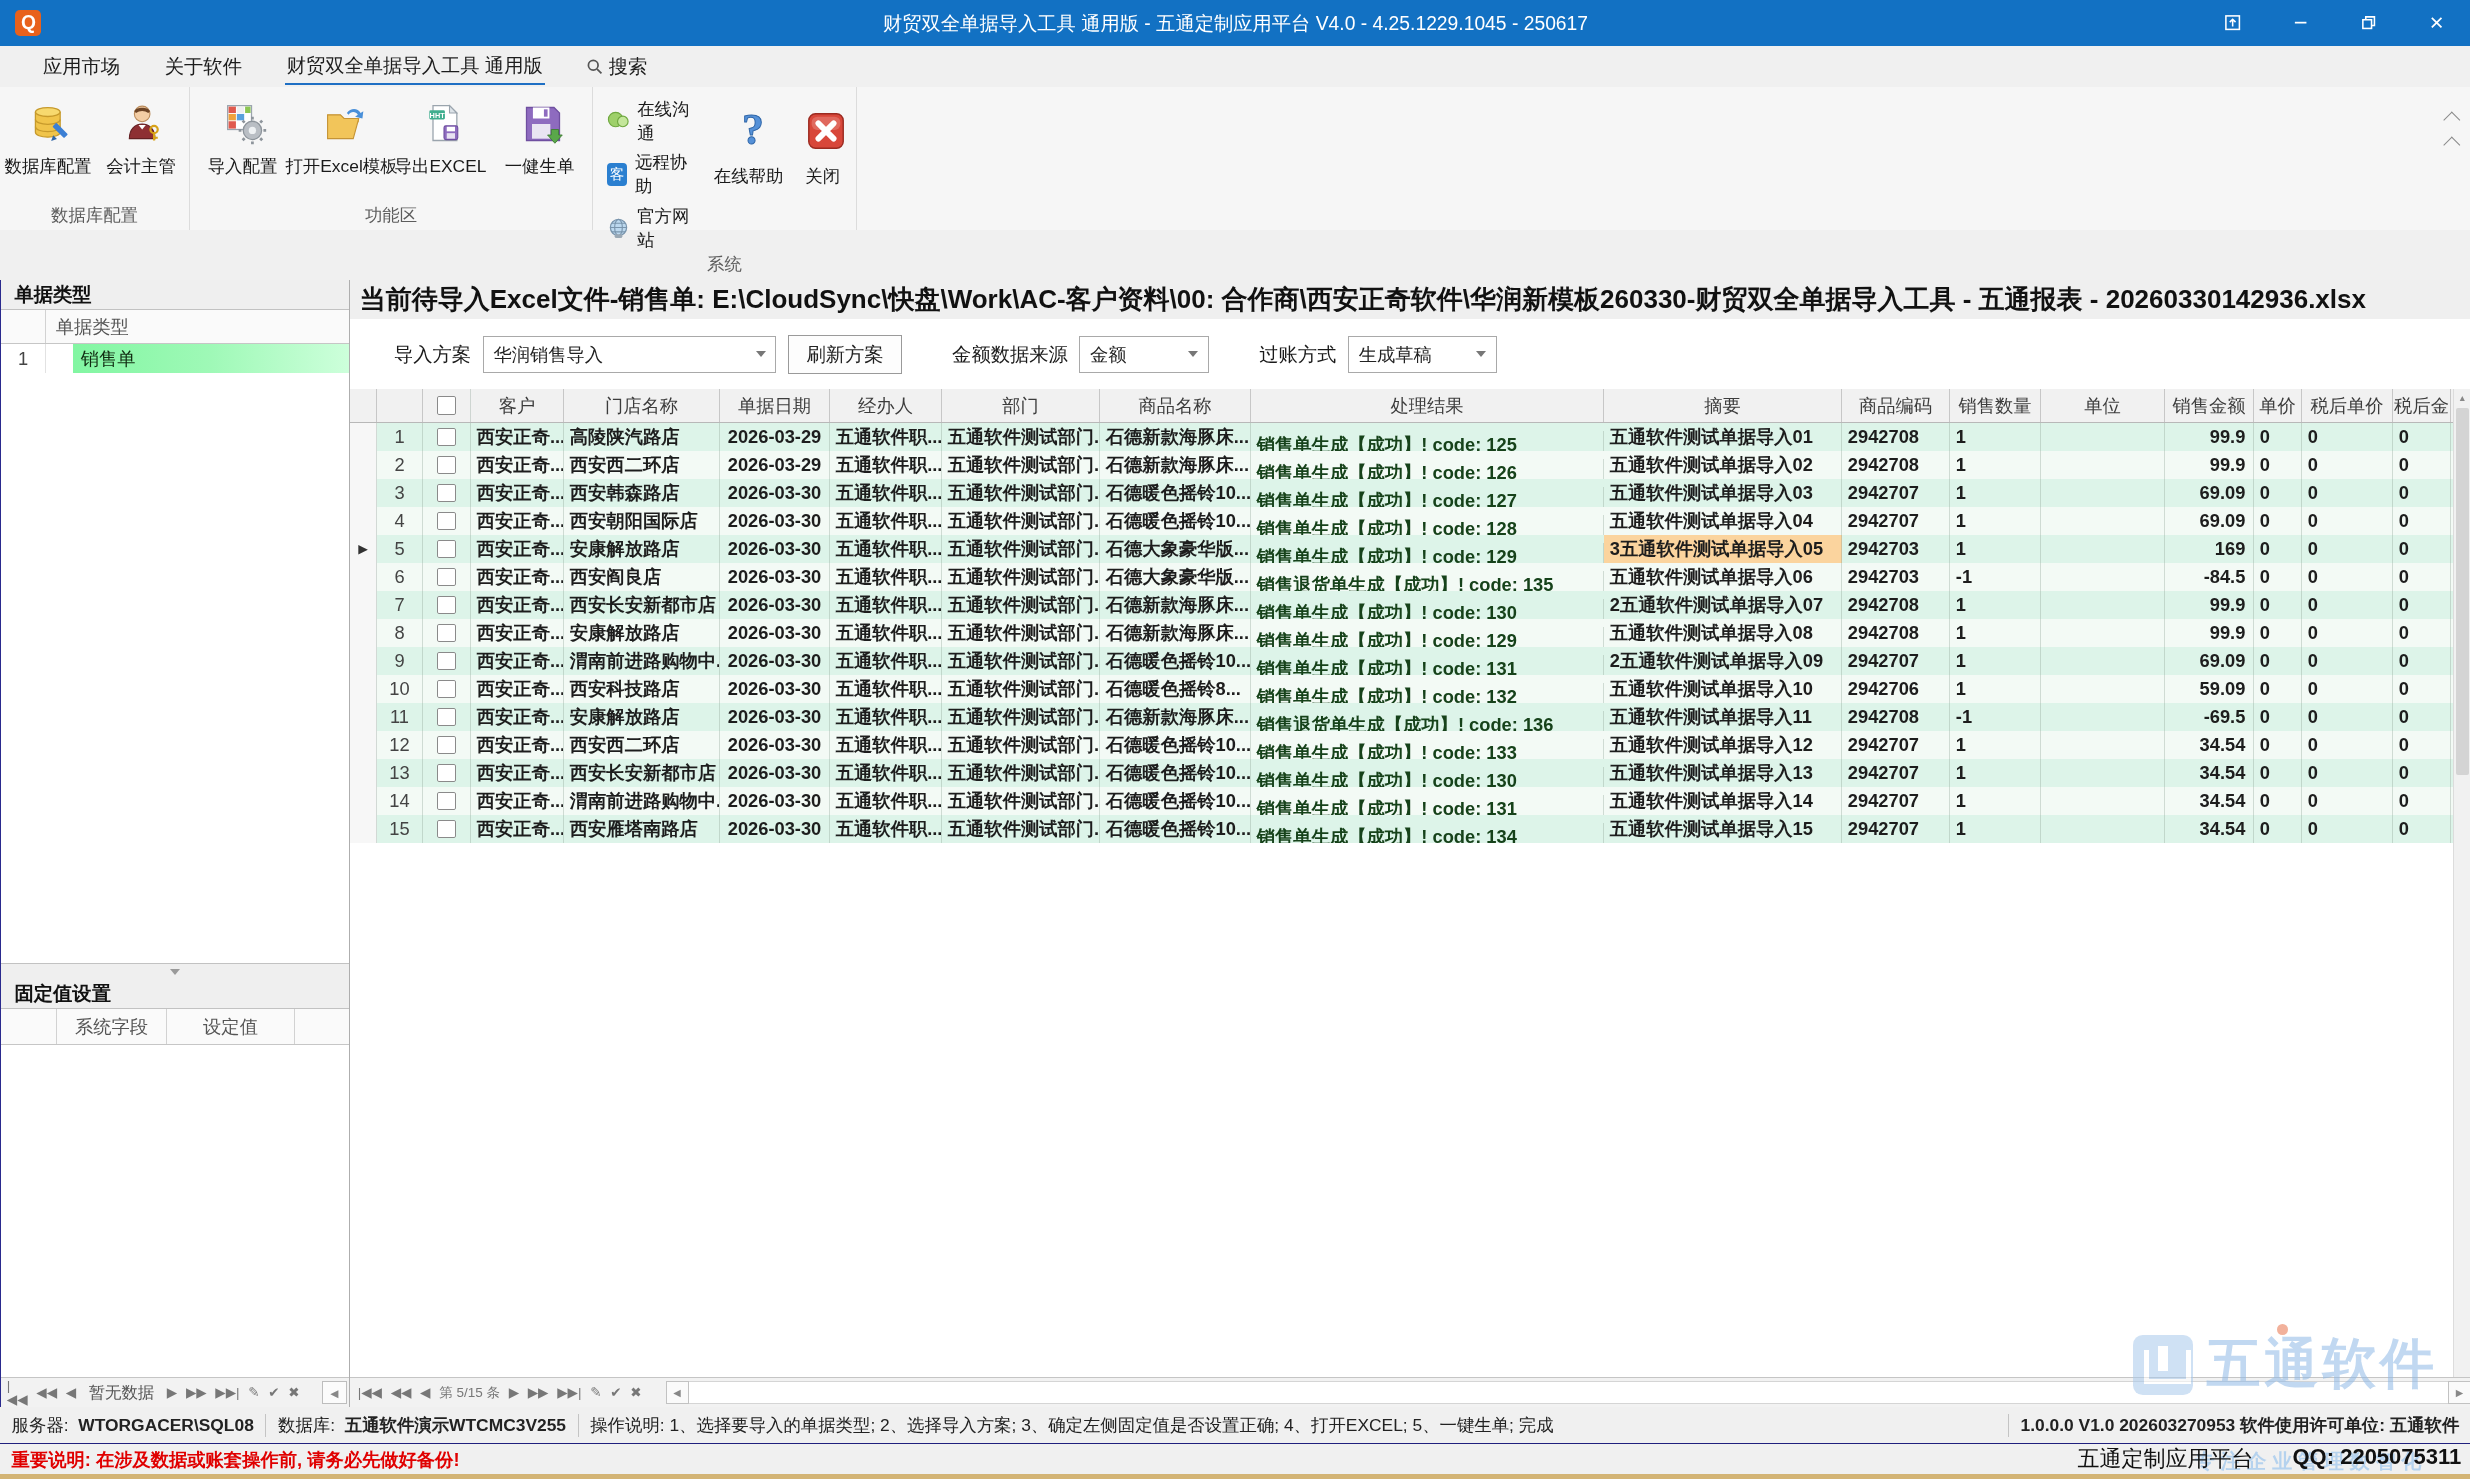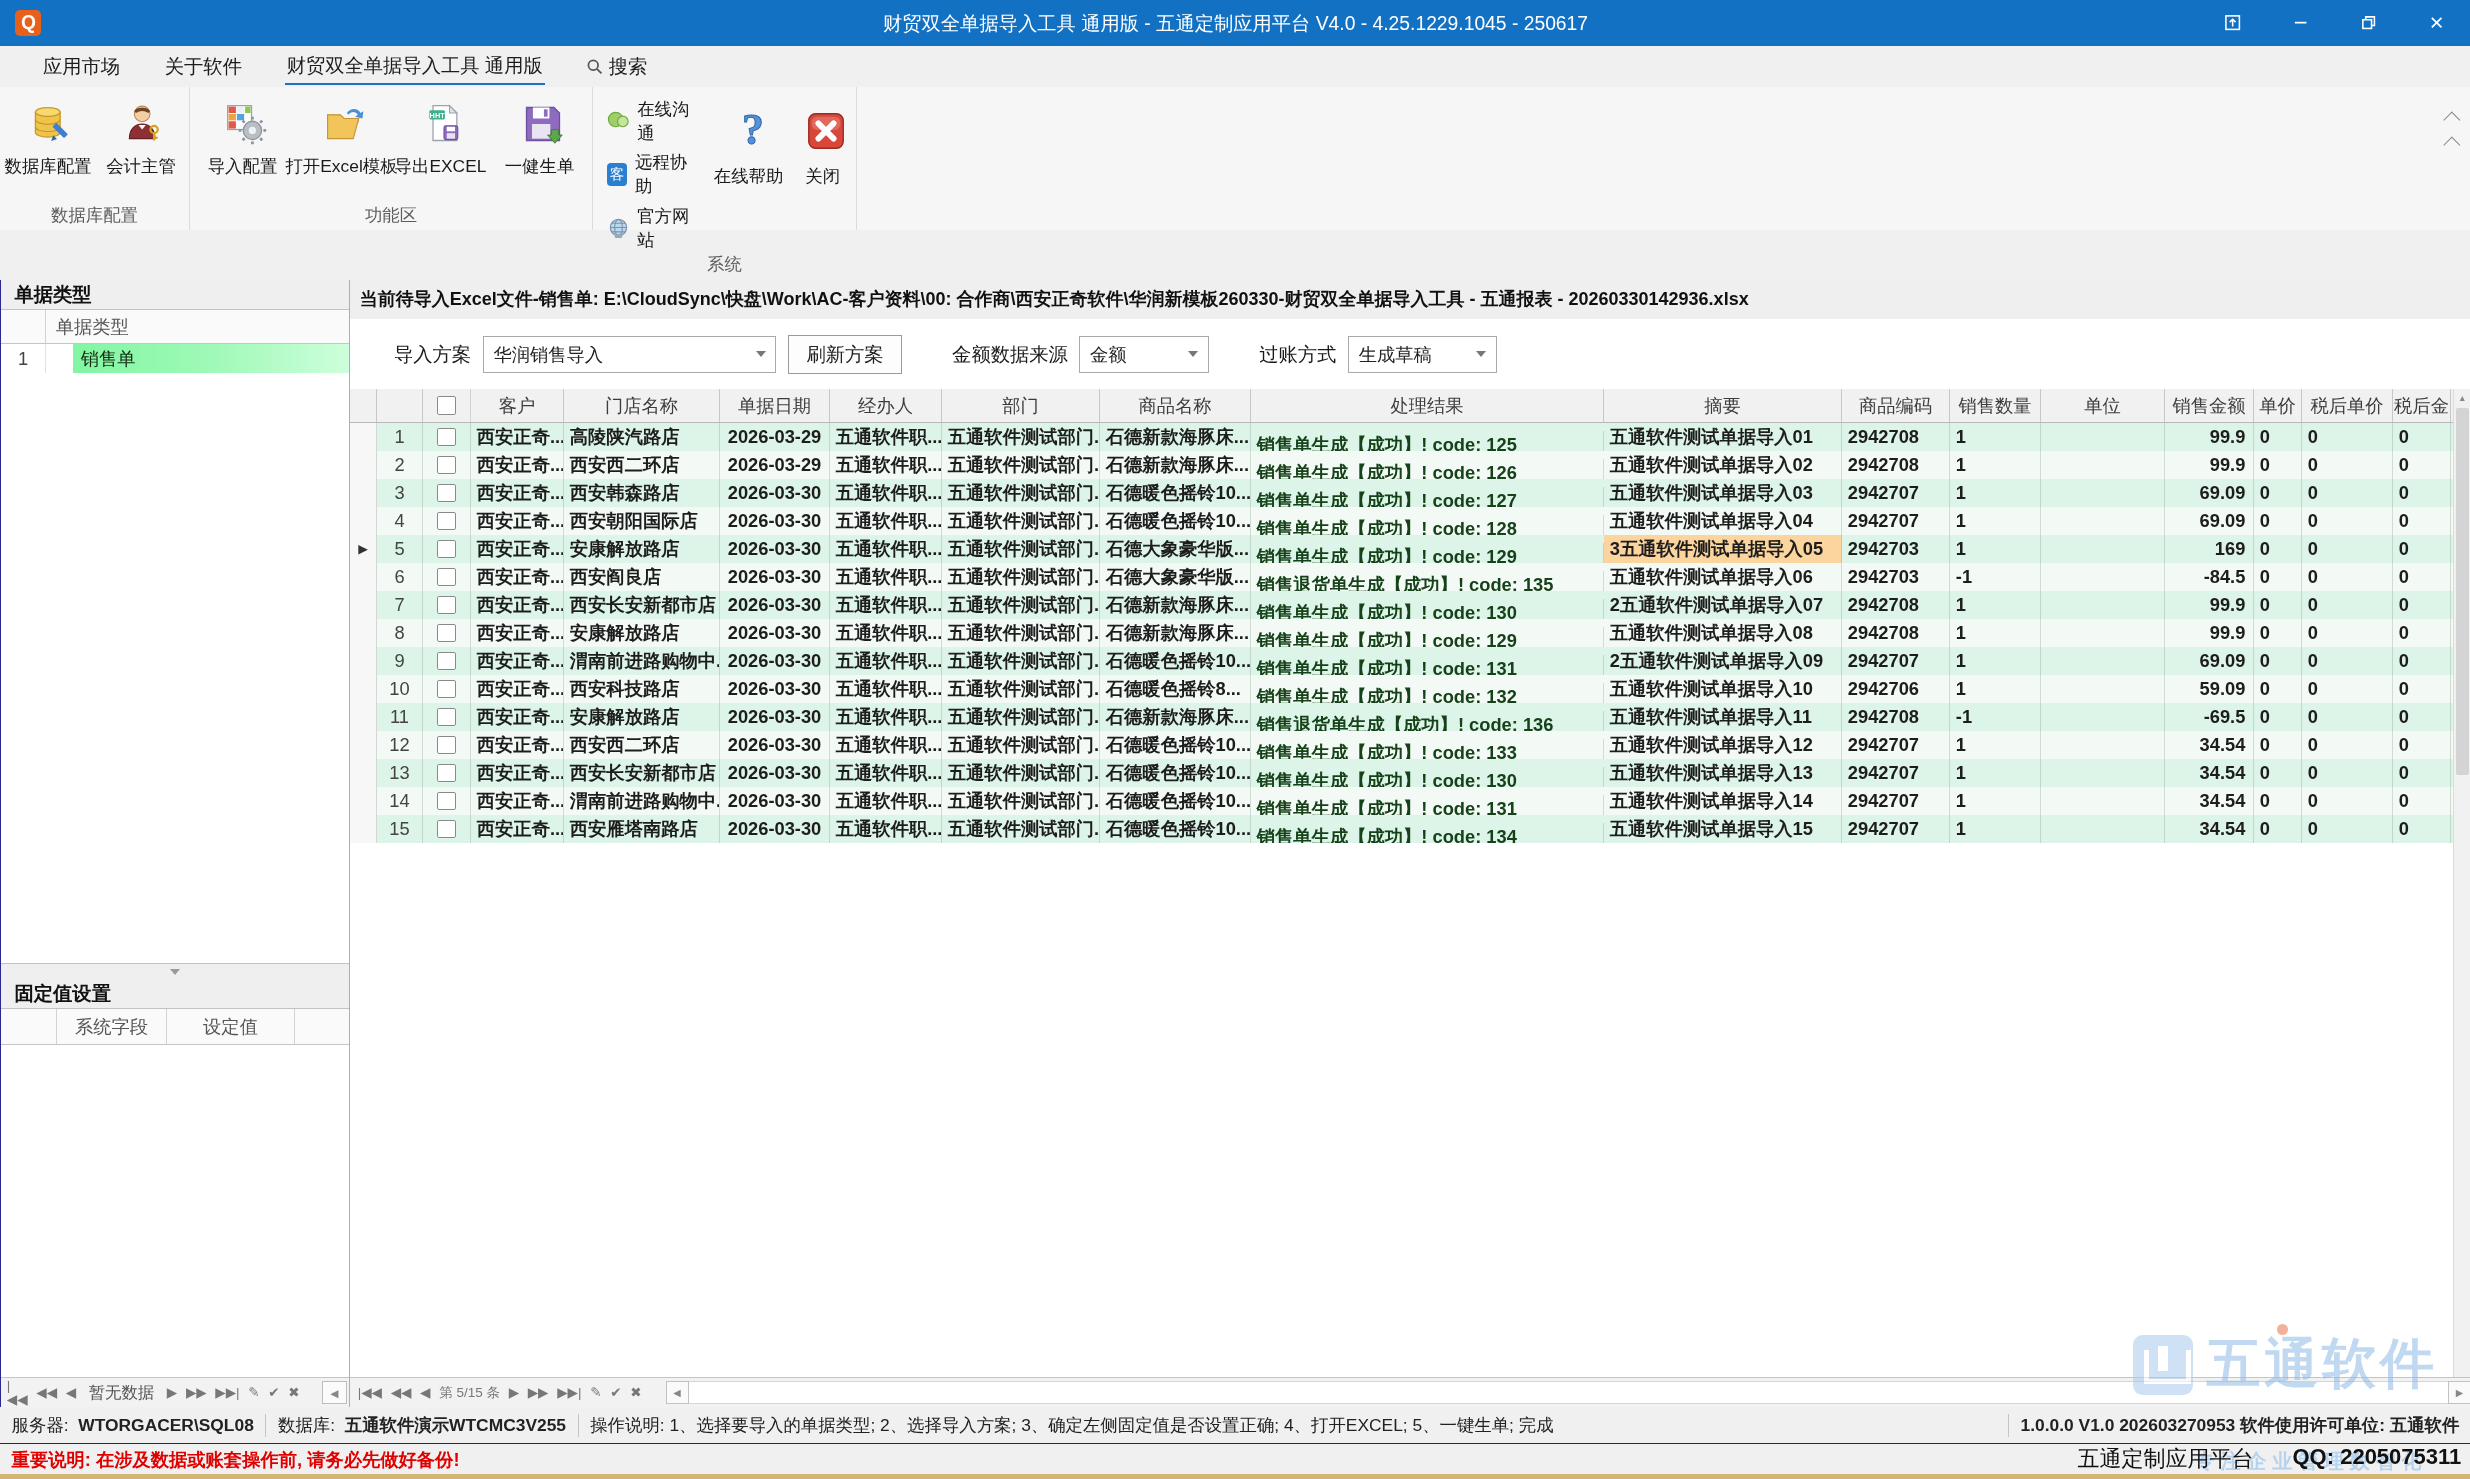--- a/index.html
+++ b/index.html
@@ -62,21 +62,21 @@
   .sgh2 .c2{width:127px;border-right:1px solid #d2d2d2;display:flex;align-items:center;justify-content:center;}
   .pager{height:29px;background:#f2f2f2;border-top:1px solid #c5c5c5;display:flex;align-items:center;
          font-size:13.5px;color:#777;padding-left:5.8px;gap:8.7px;}
   .pager .txt{color:#333;font-size:16.4px;font-weight:bold;margin:0 3.9px;white-space:nowrap;}
   .pbtn{display:inline-block;line-height:1;}
   .mini-scroll{margin-left:13.5px;display:flex;gap:19.3px;}
   .sqbtn{width:23px;height:21px;border:1px solid #bdbdbd;background:#fbfbfb;display:flex;align-items:center;justify-content:center;
          font-size:10.6px;color:#888;}
   
   .main{flex:1;display:flex;flex-direction:column;position:relative;background:#fff;min-width:0;}
-  .fileinfo{height:39px;line-height:39px;background:#efefef;font-size:18px;font-weight:bold;color:#111;
+  .fileinfo{height:39px;line-height:39px;background:#efefef;font-size:26px;font-weight:bold;color:#111;
             padding-left:9.7px;white-space:nowrap;overflow:hidden;}
   .toolbar{height:70px;display:flex;align-items:center;background:#fff;padding-left:44px;font-size:19.3px;gap:11.6px;}
   .combo{height:35px;border:1px solid #a9a9a9;background:#fff;display:flex;align-items:center;padding-left:9.7px;
          font-size:18.3px;color:#222;position:relative;}
   .combo .arr{position:absolute;right:9.7px;width:0;height:0;border-left:5.8px solid transparent;
               border-right:5.8px solid transparent;border-top:6.8px solid #777;}
   .btn{height:37px;border:1px solid #9a9a9a;background:#fdfdfd;font-size:19.3px;color:#222;
        display:flex;align-items:center;justify-content:center;padding:0 17.4px;}
   .tlabel{color:#1a1a1a;}
   .gap28{width:27px;}

